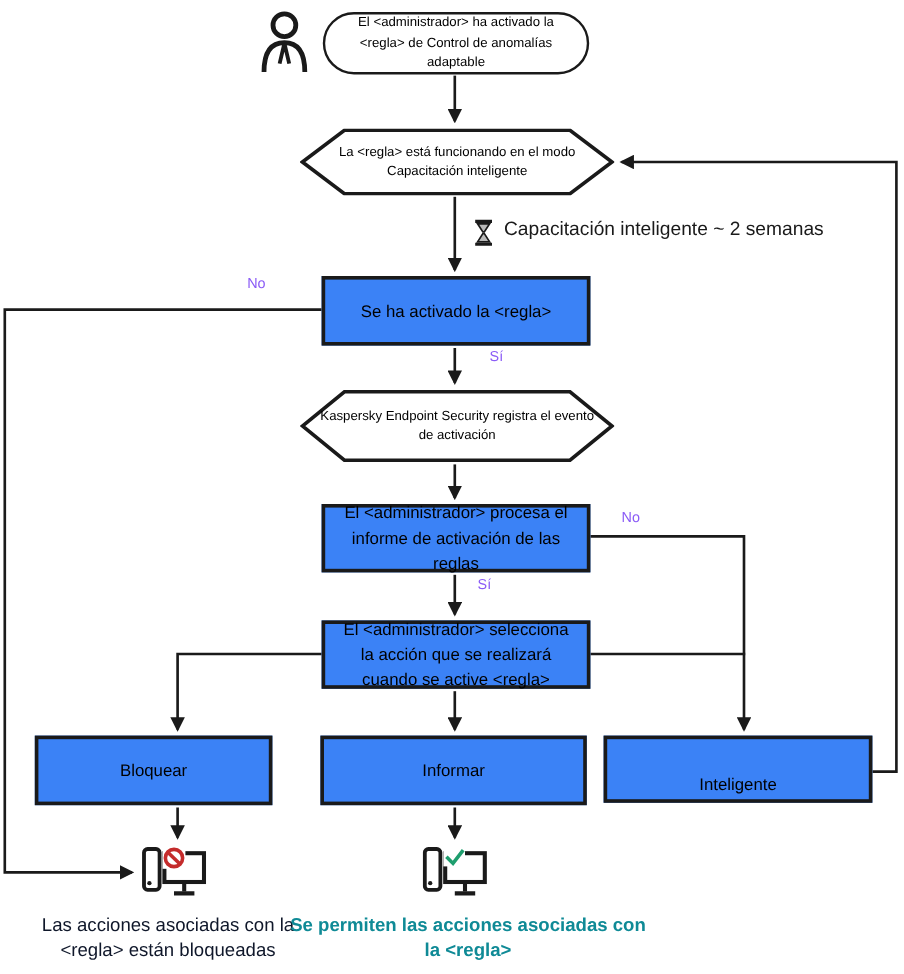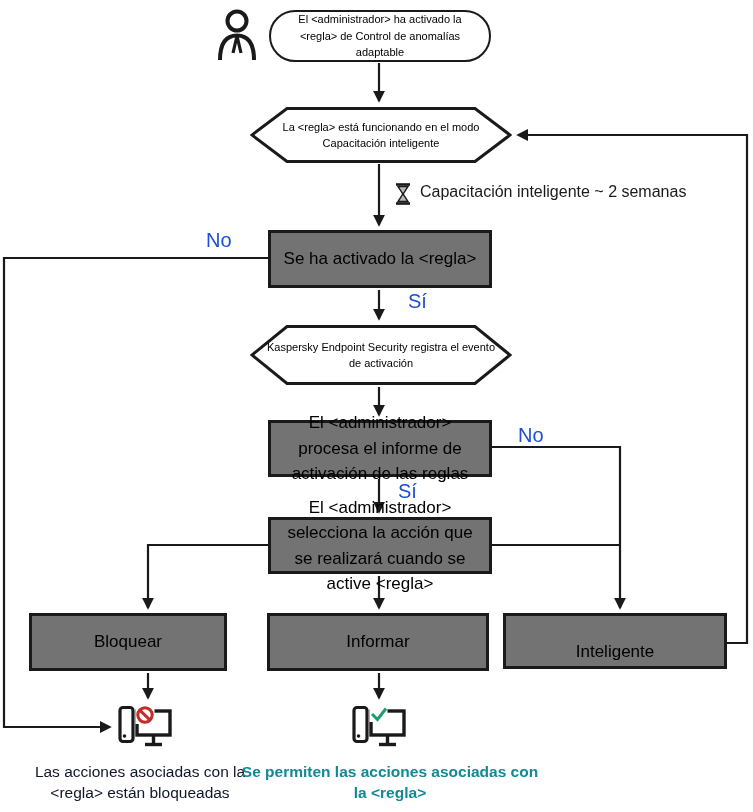--- a/index.html
+++ b/index.html
@@ -3,28 +3,28 @@
 <meta charset="utf-8">
 <style>
   html,body{margin:0;padding:0;background:#fff;}
   #canvas{
     position:relative;width:753px;height:812px;background:#ffffff;
     font-family:"Liberation Sans",sans-serif;color:#000;overflow:hidden;
   }
   #wires{position:absolute;left:0;top:0;width:753px;height:812px;}
   .node{position:absolute;display:flex;align-items:center;justify-content:center;
         text-align:center;box-sizing:border-box;}
-  .rect{border:3px solid #1a1a1a;background:#737373;font-size:17px;line-height:1.5;padding:2px 8px;}
+  .rect{border:3px solid #1a1a1a;background:#3b82f6;font-size:14px;line-height:1.5;padding:2px 8px;}
   .stadium{border:2.5px solid #1a1a1a;border-radius:26px;background:#fff;
            font-size:11px;line-height:1.5;padding:2px 14px;}
   .hex{padding:0;}
   .hex svg{position:absolute;left:0;top:0;}
   .hex .hex-label{position:relative;z-index:1;font-size:11px;line-height:1.5;
                   width:82%;text-align:center;}
-  .decision-label{position:absolute;font-size:20px;color:#1d4ed8;}
+  .decision-label{position:absolute;font-size:12px;color:#8b5cf6;}
   .timer-caption{position:absolute;font-size:16px;color:#1a1a1a;white-space:nowrap;}
   .caption{position:absolute;text-align:center;font-size:15.5px;line-height:1.35;}
   .caption.blocked{color:#0f172a;}
   .caption.allowed{color:#0f8a96;font-weight:bold;}
   .iconbox{position:absolute;}
 </style>
 </head>
 <body>
 
 <div id="canvas">

